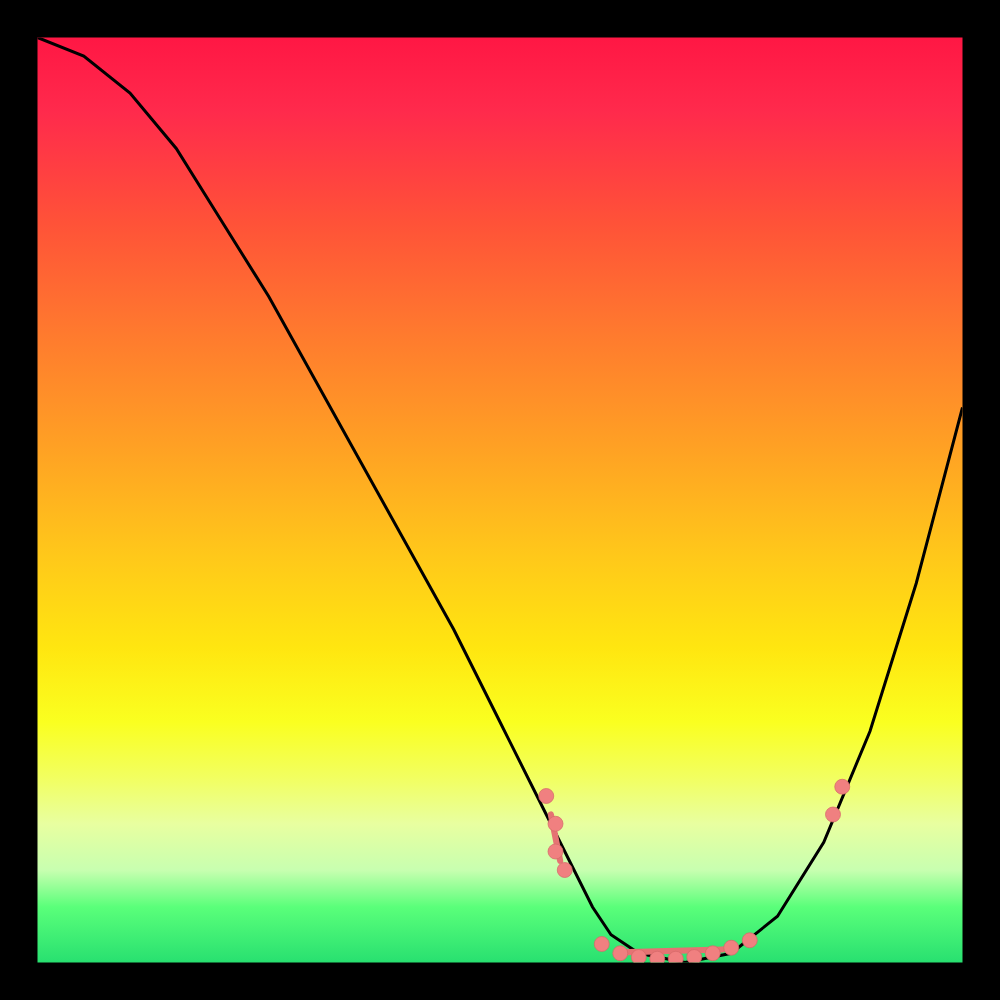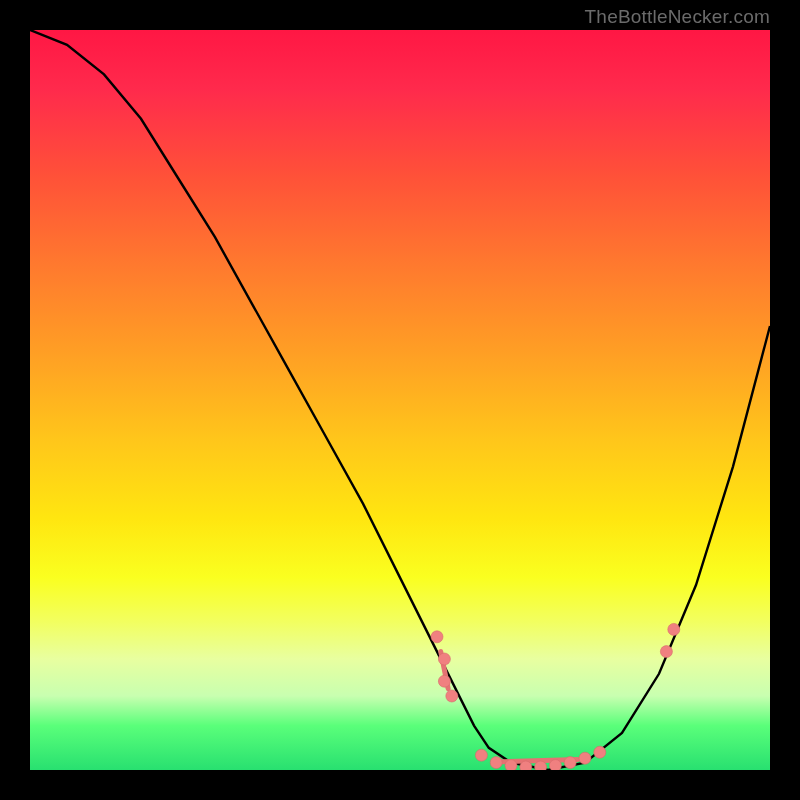--- a/index.html
+++ b/index.html
@@ -93,14 +93,13 @@
           <circle cx="510.6" cy="737.0" r="6" class="dot"></circle>
           <circle cx="525.4" cy="735.6" r="6" class="dot"></circle>
           <circle cx="540.2" cy="732.6" r="6" class="dot"></circle>
           <circle cx="555.0" cy="728.2" r="6" class="dot"></circle>
           <circle cx="569.8" cy="722.2" r="6" class="dot"></circle>
           <circle cx="636.4" cy="621.6" r="6" class="dot"></circle>
           <circle cx="643.8" cy="599.4" r="6" class="dot"></circle>
         </g>
     </svg>
   </div>
-  <div class="watermark">TheBottleNecker.com</div>
 </div>
 
 </body></html>

